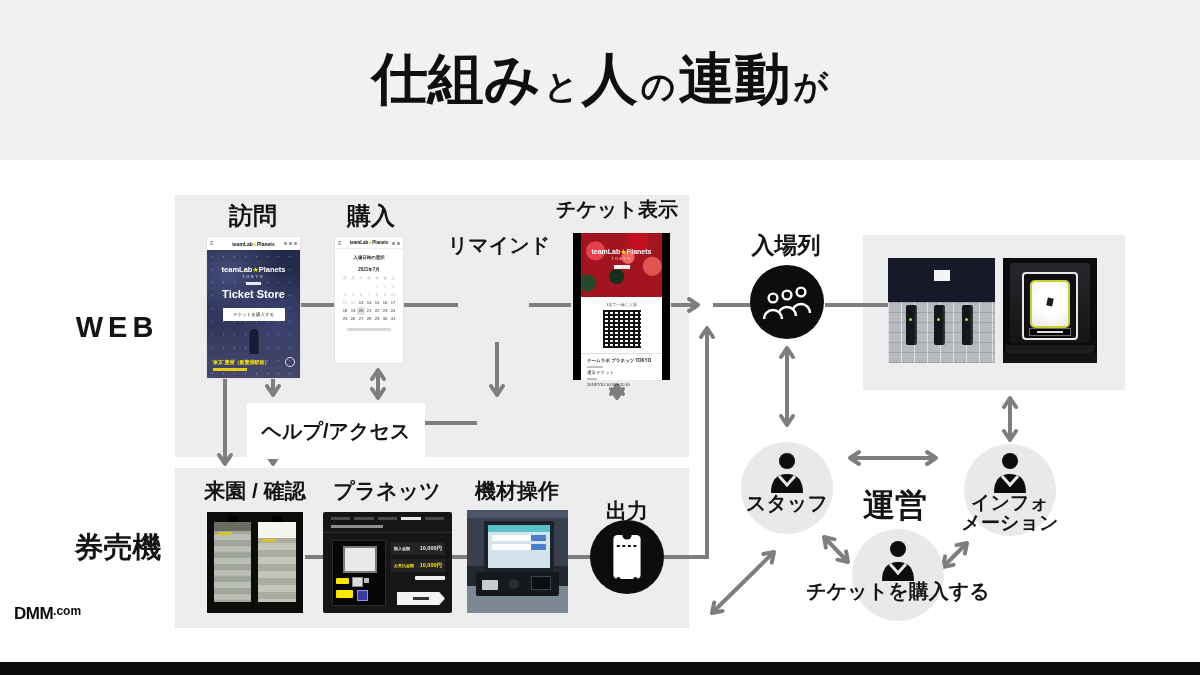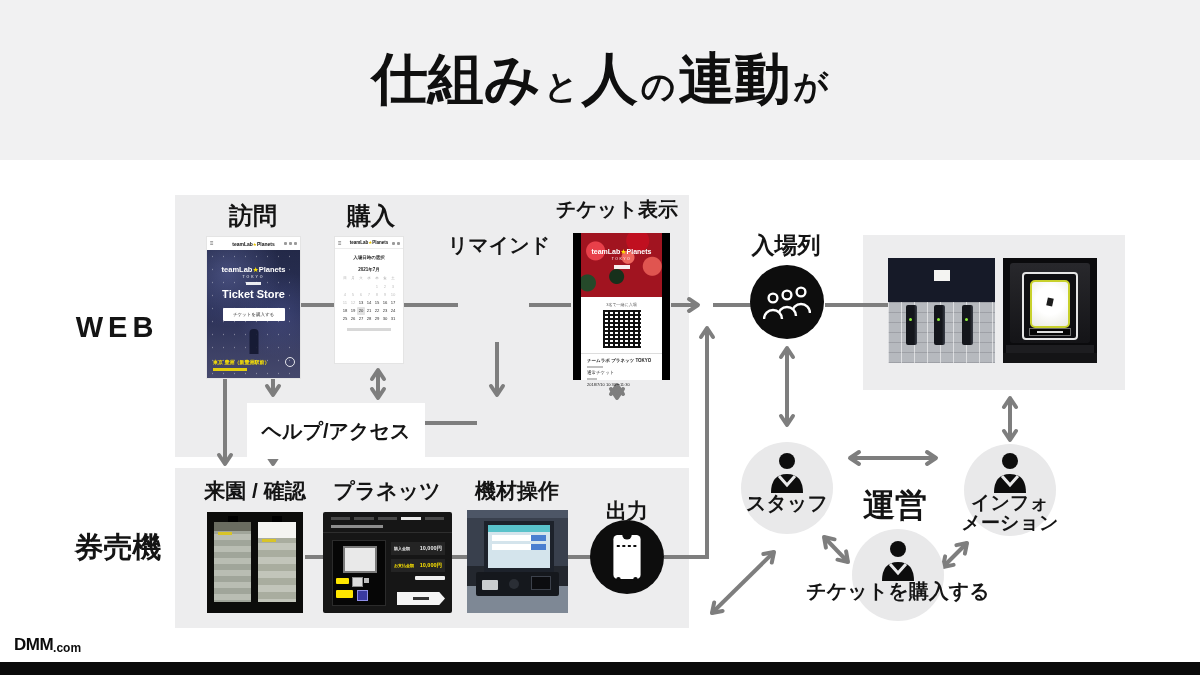--- a/index.html
+++ b/index.html
@@ -183,21 +183,21 @@
           background:radial-gradient(circle at 50% 42%,#ffffff 0 45%,#e9e9e0 100%);}
   .g2-win::after{content:"";position:absolute;left:50%;top:45%;width:6px;height:8px;background:#1d1d1d;
                  transform:translate(-50%,-50%) rotate(12deg);}
   .g2-label{position:absolute;left:50%;bottom:2px;width:40px;height:6px;transform:translateX(-50%);
             background:#050505;border:1px solid #6d6d6d;}
   .g2-label i{display:block;width:26px;height:1.5px;background:#ddd;margin:2px auto 0;}
   .g2-s1{position:absolute;left:3px;right:3px;bottom:10px;height:8px;background:#1d1d20;}
   .g2-s2{position:absolute;left:0;right:0;bottom:0;height:10px;background:#141416;}
 
   
-  .dmm{position:absolute;left:14px;top:635px;display:flex;align-items:flex-end;color:#0c0c0c;font-weight:900;}
+  .dmm{position:absolute;left:14px;top:604px;display:flex;align-items:flex-start;color:#0c0c0c;font-weight:900;}
   .dmm-a{font-size:17px;letter-spacing:-.5px;}
   .dmm-b{font-size:12px;font-weight:800;}
   .bbar{position:absolute;left:0;top:662px;width:1200px;height:13px;background:#0a0a0a;}
 </style>
 </head>
 <body>
 
 <div id="stage">
 
   <div class="band">

